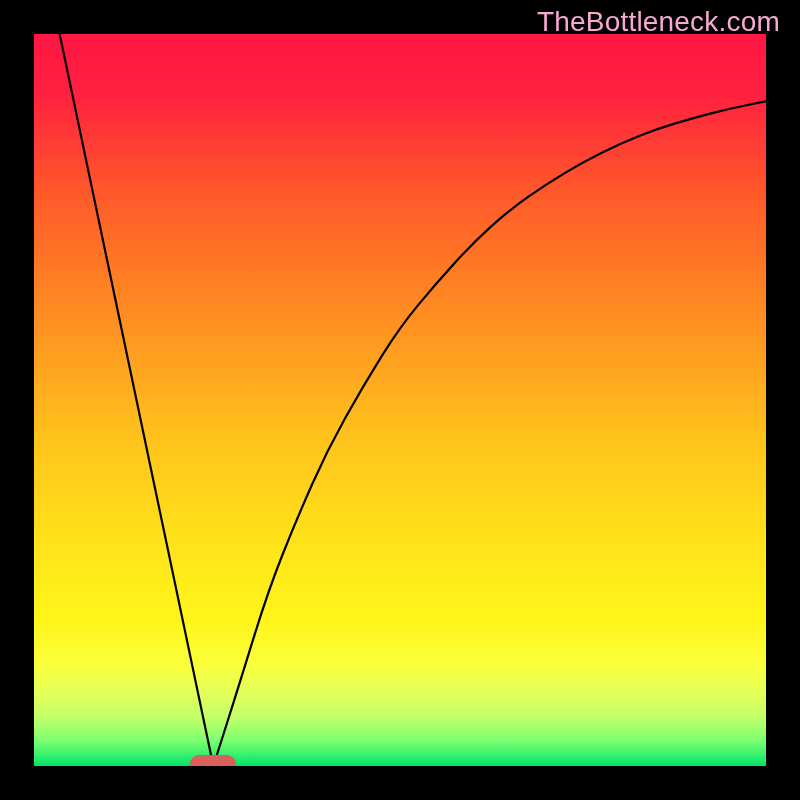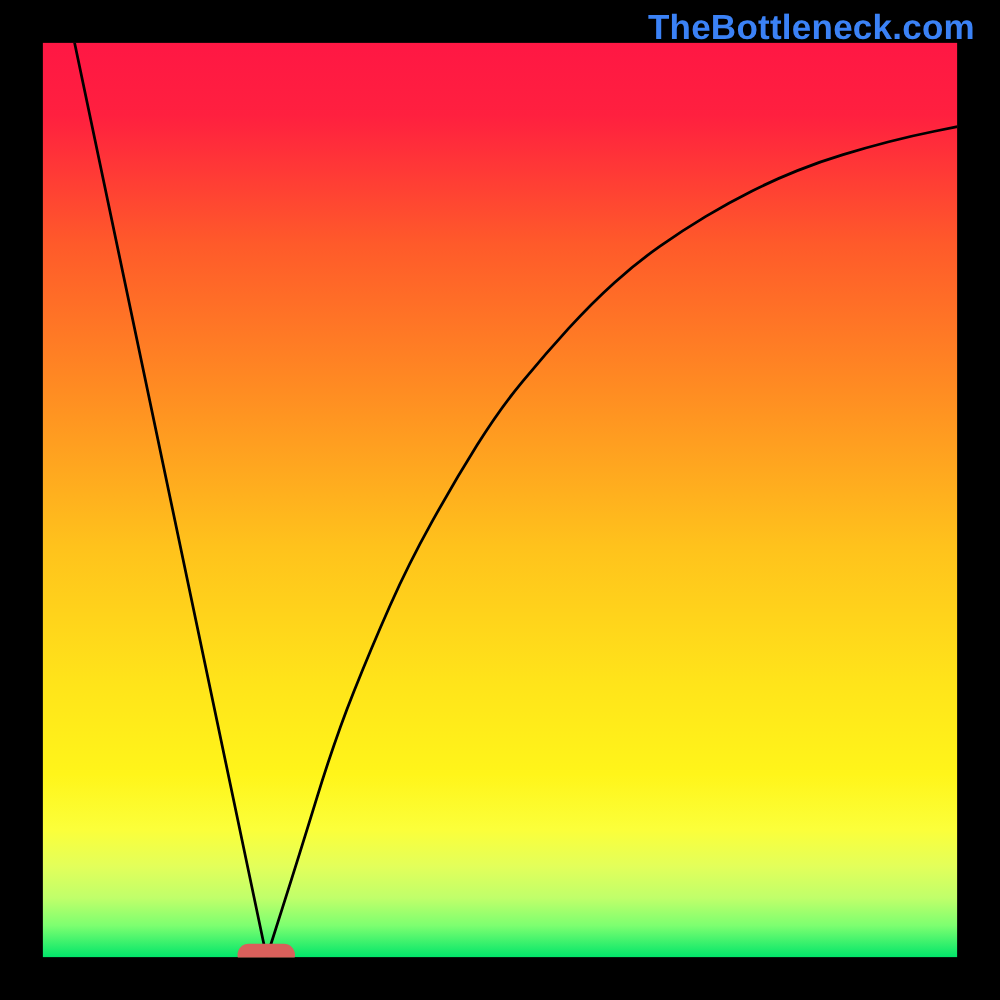--- a/index.html
+++ b/index.html
@@ -25,22 +25,22 @@
     width: 732px;
     height: 732px;
     overflow: hidden;
   }
   .watermark {
     position: absolute;
     top: 6px;
     right: 20px;
     font-family: Arial, Helvetica, sans-serif;
     font-size: 28px;
-    font-weight: 700;
-    color: #3b82f6;
+    font-weight: 400;
+    color: #f9a8d4;
     letter-spacing: 0.2px;
   }
   .marker {
     position: absolute;
     width: 46px;
     height: 18px;
     background: #d9605b;
     border-radius: 9px;
   }
   svg.curve {

